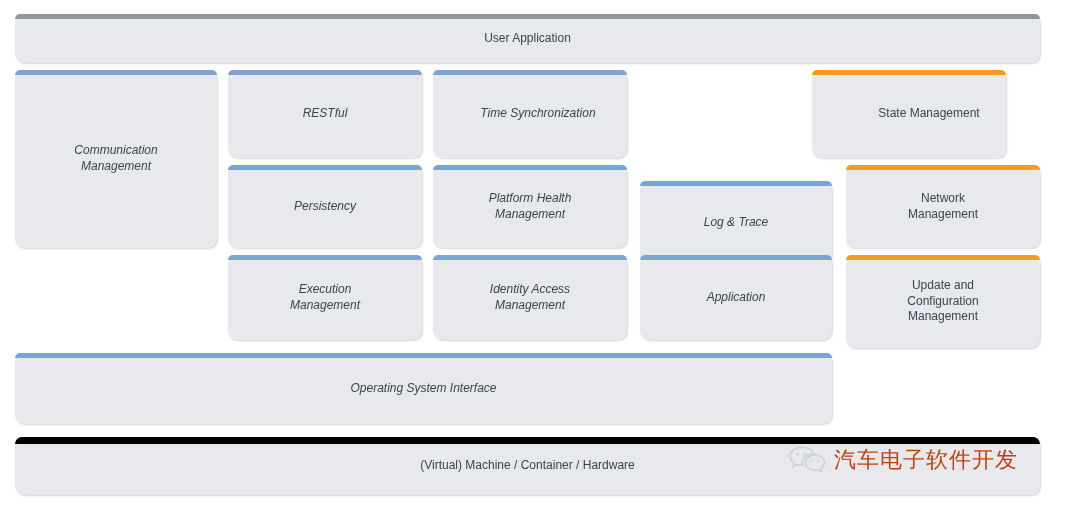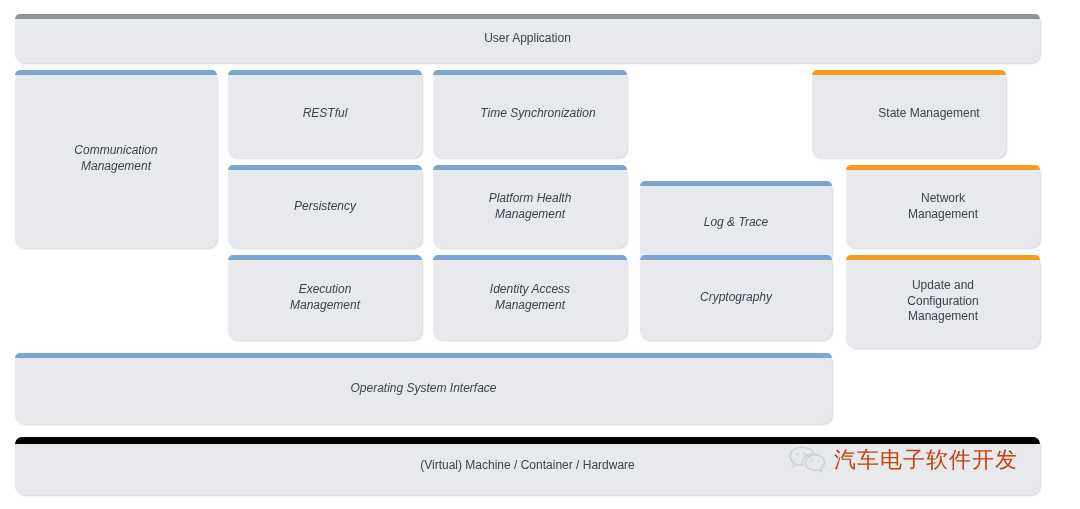--- a/index.html
+++ b/index.html
@@ -109,21 +109,21 @@
   </div>
   <div class="blk accent-blue" style="left:433px; top:255px; width:194px; height:85px;">
     <span class="lbl">Identity Access
 Management</span>
   </div>
 
   <div class="blk accent-blue" style="left:640px; top:165px; width:192px; height:83px;margin-top:16px;">
     <span class="lbl">Log &amp; Trace</span>
   </div>
   <div class="blk accent-blue" style="left:640px; top:255px; width:192px; height:85px;">
-    <span class="lbl">Cryptography</span>
+    <span class="lbl">Application</span>
   </div>
 
   <div class="blk accent-orange" style="left:812px; top:70px; width:194px; height:88px;padding-left:48px;">
     <span class="lbl">State Management</span>
   </div>
   <div class="blk accent-orange" style="left:846px; top:165px; width:194px; height:83px;">
     <span class="lbl">Network
 Management</span>
   </div>
   <div class="blk accent-orange" style="left:846px; top:255px; width:194px; height:93px;">

